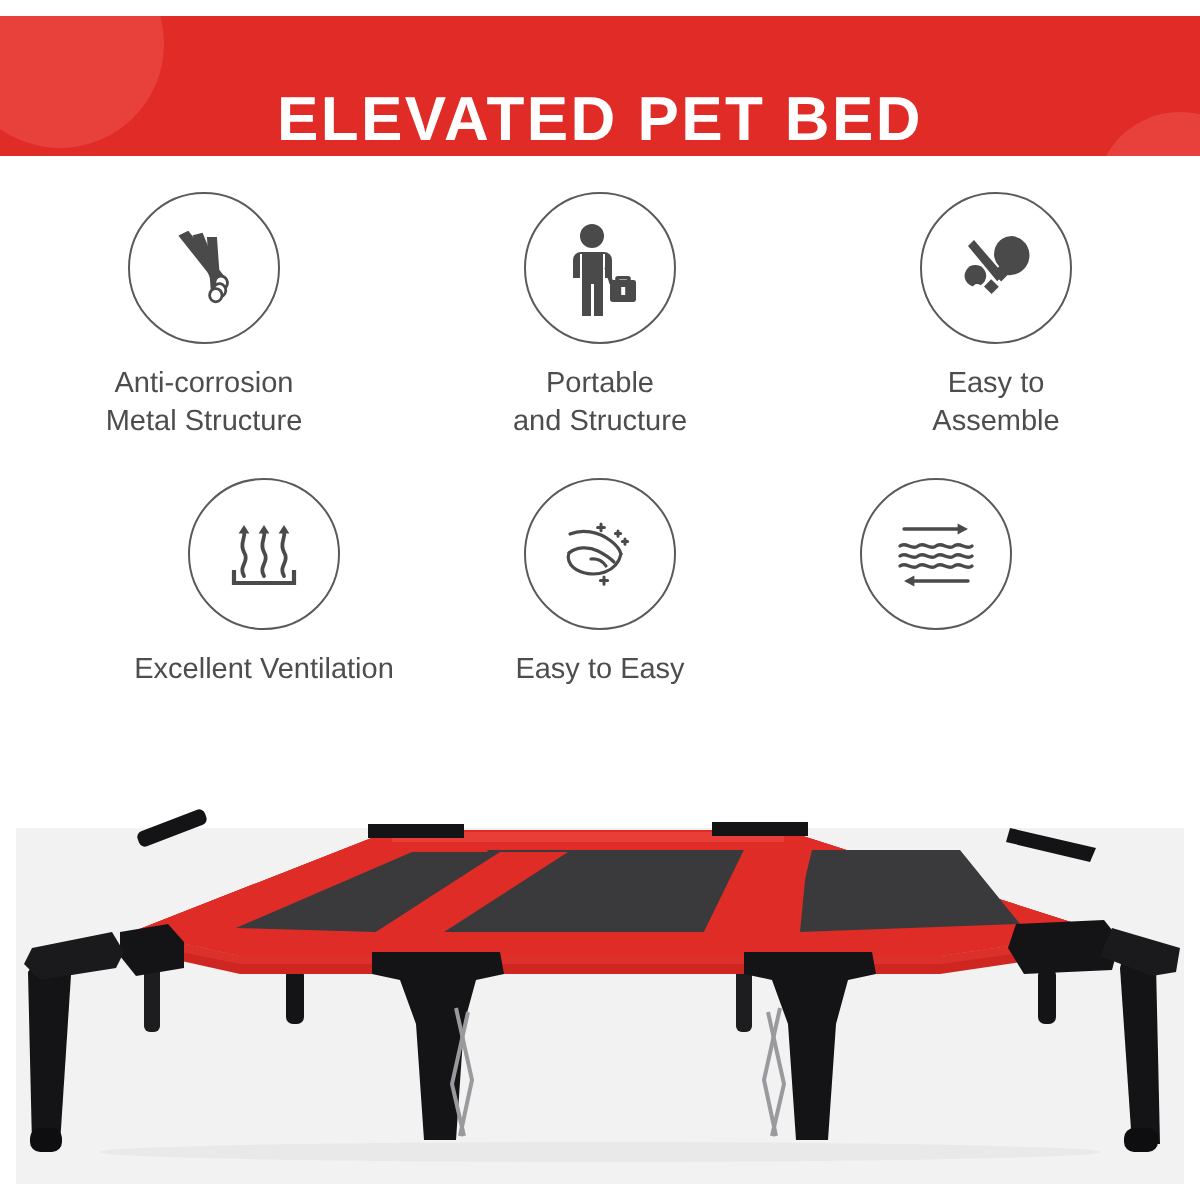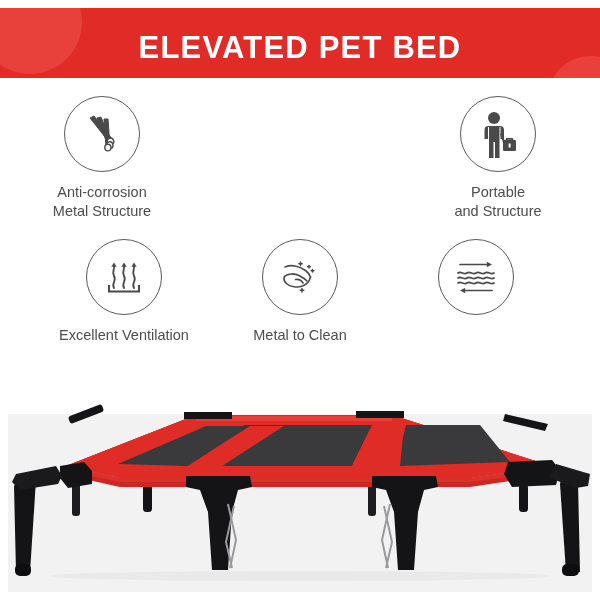--- a/index.html
+++ b/index.html
@@ -44,21 +44,21 @@
   }
   .banner-circle.c2 {
     left: 548px;
     top: 48px;
     width: 84px;
     height: 84px;
   }
   .banner-title {
     position: absolute;
     left: 0;
-    top: 4px;
+    top: 16px;
     width: 600px;
     height: 70px;
     display: flex;
     align-items: center;
     justify-content: center;
     color: #ffffff;
     font-size: 31px;
     font-weight: bold;
     letter-spacing: 1.2px;
     line-height: 1;
@@ -76,21 +76,21 @@
     display: flex;
     width: 600px;
     box-sizing: border-box;
   }
   .feature-row.row1 {
     padding: 0 18px;
     justify-content: space-between;
   }
   .feature-row.row2 {
     padding: 18px 40px 0 40px;
-    justify-content: space-between;
+    justify-content: center;
   }
   .feature {
     width: 168px;
     display: flex;
     flex-direction: column;
     align-items: center;
   }
   .feature-icon {
     width: 76px;
     height: 76px;
@@ -181,20 +181,37 @@
               <rect x="28" y="31" width="13" height="11" rx="1.2"></rect>
               <path d="M32 29 h5 a1.4 1.4 0 0 1 1.4 1.4 v1.4 h-2 v-1 h-3.8 v1 h-2 v-1.4 a1.4 1.4 0 0 1 1.4 -1.4 z"></path>
             </g>
             <rect x="33.6" y="34.5" width="2" height="4" fill="#ffffff"></rect>
           </svg>
         </div>
         <div class="feature-label">Portable
 and Structure</div>
       </div>
 
+      <div class="feature">
+        <div class="feature-icon">
+          <svg width="50" height="50" viewBox="0 0 50 50">
+            <g fill="#4a4a4a">
+              <path d="M33 9 a9 9 0 0 0 -6.4 15.3 l-3.2 3.2 4.2 4.2 3.2 -3.2 A9 9 0 1 0 33 9 z
+                       M29.4 12.6 l3.9 3.9 3.4 -3.4 -3.9 -3.9 z"></path>
+              <path d="M14 11 l-3 3 14.6 17.6 3.3 -3.3 z"></path>
+              <path d="M22.6 30.6 l-3.6 3.6 3.8 3.8 3.6 -3.6 z"></path>
+              <path d="M18.6 32.6 a5.4 5.4 0 1 0 -0.2 0.2 z"></path>
+            </g>
+            <circle cx="15.6" cy="35.4" r="2.4" fill="#ffffff"></circle>
+            <path d="M33.4 9.6 a8.2 8.2 0 0 1 5.4 14.2 l-2.2 -2.2 1.2 -4.6 -4.6 -4.6 -4.6 1.2 -2 -2 a8.2 8.2 0 0 1 6.8 -2 z" fill="#4a4a4a"></path>
+          </svg>
+        </div>
+        <div class="feature-label">Easy to
+Assemble</div>
+      </div>
 
     </div>
 
     <div class="feature-row row2">
 
       <div class="feature">
         <div class="feature-icon">
           <svg width="46" height="46" viewBox="0 0 46 46">
             <g fill="none" stroke="#4a4a4a" stroke-width="1.9" stroke-linecap="round">
               <path d="M13 34 C10 29 16 27 13 22 C10.5 17.5 14 15.5 13 11.5"></path>
@@ -222,21 +239,21 @@
               <path d="M19.5 25.5 C22.5 25 25.5 26.5 27 29"></path>
             </g>
             <g fill="none" stroke="#4a4a4a" stroke-width="1.5" stroke-linecap="round">
               <path d="M24.5 8 v3.4 M22.8 9.7 h3.4"></path>
               <path d="M33 11.5 v2.6 M31.7 12.8 h2.6"></path>
               <path d="M36.5 15.5 v2.6 M35.2 16.8 h2.6"></path>
               <path d="M26 34.5 v3.6 M24.2 36.3 h3.6"></path>
             </g>
           </svg>
         </div>
-        <div class="feature-label">Metal to Clean</div>
+        <div class="feature-label">Easy to Easy</div>
       </div>
 
       <div class="feature">
         <div class="feature-icon">
           <svg width="50" height="44" viewBox="0 0 50 44">
             <g fill="none" stroke="#4a4a4a" stroke-width="1.7" stroke-linecap="round">
               <path d="M9 9.5 h28"></path>
               <path d="M7 18 C10 15.5 13 20.5 16 18 C19 15.5 22 20.5 25 18 C28 15.5 31 20.5 34 18 C37 15.5 40 20.5 43 18"></path>
               <path d="M7 23 C10 20.5 13 25.5 16 23 C19 20.5 22 25.5 25 23 C28 20.5 31 25.5 34 23 C37 20.5 40 25.5 43 23"></path>
               <path d="M7 28 C10 25.5 13 30.5 16 28 C19 25.5 22 30.5 25 28 C28 25.5 31 30.5 34 28 C37 25.5 40 30.5 43 28"></path>

